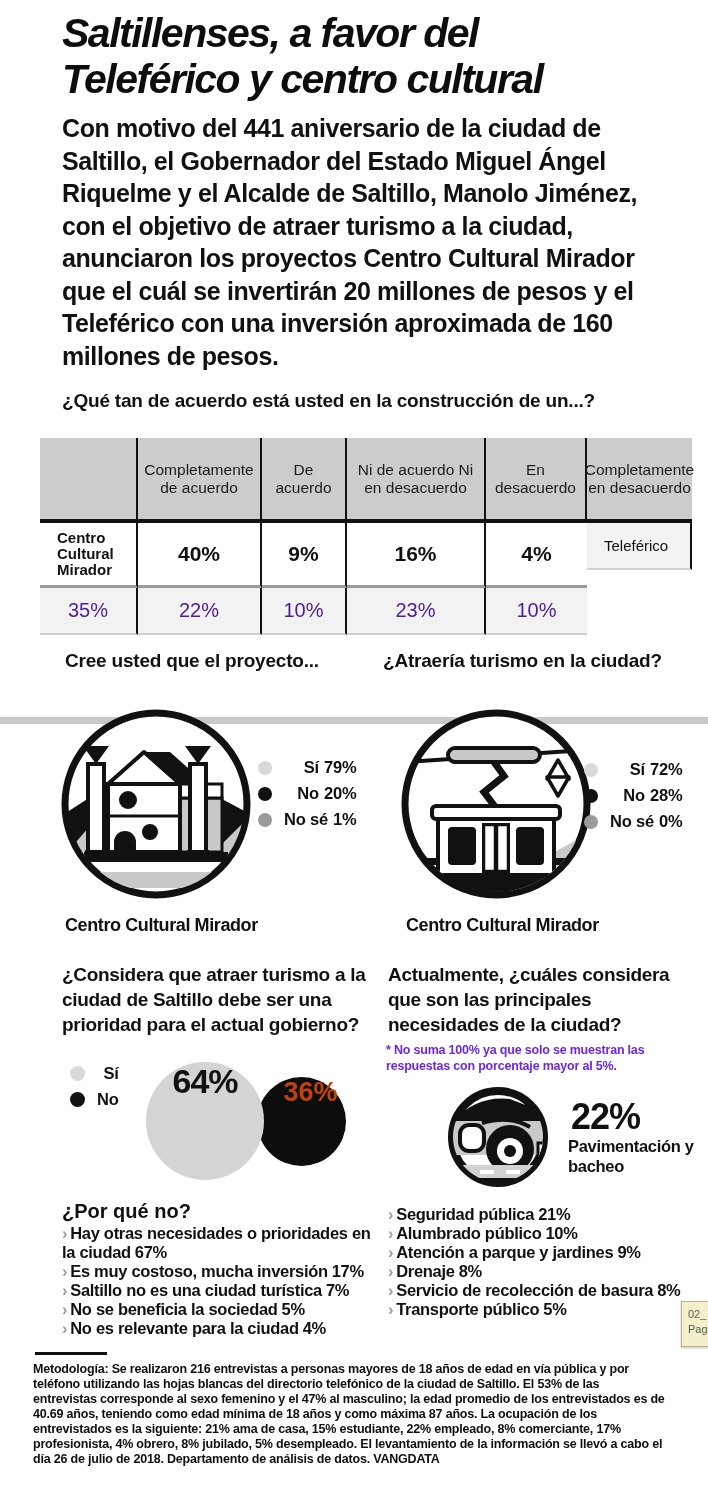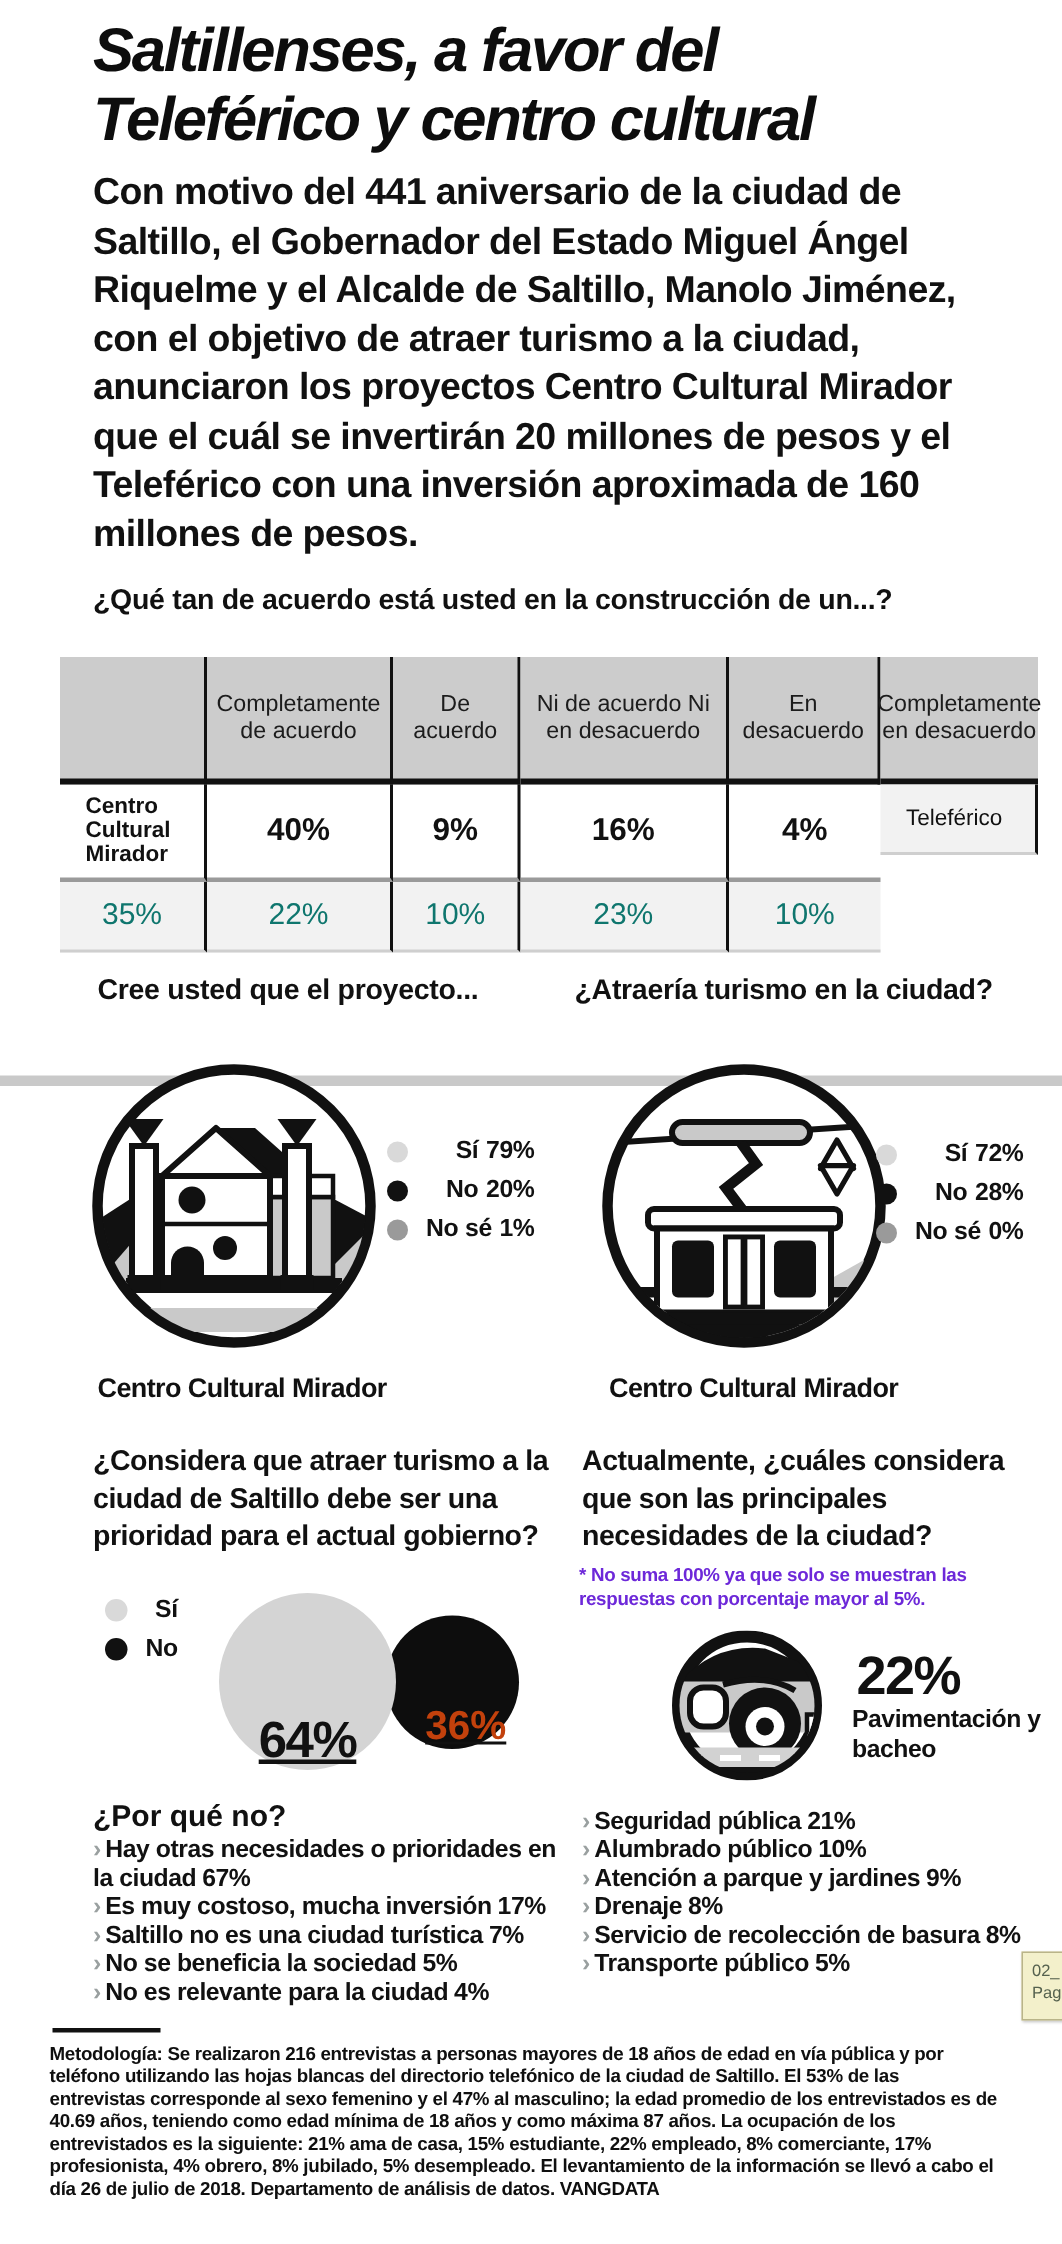--- a/index.html
+++ b/index.html
@@ -21,39 +21,39 @@
           border-right:2px solid #111;}
   .tbl .c.last{border-right:none;}
   .hdr{background:#cccccc;height:85px;font-size:15.5px;line-height:18px;font-weight:400;
        color:#1c1c1c;border-bottom:4px solid #111;padding:0 3px;box-sizing:border-box;}
   .r1{height:62px;border-bottom:3px solid #9a9a9a;}
   .r2{height:45px;background:#f2f2f2;border-bottom:2px solid #cfcfcf;}
   .rowlab{justify-content:flex-start !important;text-align:left !important;padding-left:17px;
           font-size:15px;line-height:16px;}
   .lab-b{font-weight:800;}
   .val-b{font-size:21px;font-weight:800;}
-  .val-n{font-size:20px;font-weight:400;color:#0f766e;}
+  .val-n{font-size:20px;font-weight:400;color:#4c1d95;}
 
   
   .h2{font-size:19px;font-weight:800;letter-spacing:-0.2px;}
   .grayband{left:0;top:717px;width:708px;height:7px;background:#c9c9c9;z-index:0;}
   .circle-icon{z-index:1;}
   .legend{z-index:2;}
   .leg-row{display:flex;align-items:center;margin-bottom:7px;justify-content:space-between;}
   .dot{width:14px;height:14px;border-radius:50%;margin-right:12px;flex:0 0 auto;}
   .dot-light{background:#d9d9d9;}
   .dot-black{background:#111;}
   .dot-mid{background:#9a9a9a;}
   .leg-txt{font-size:16.5px;font-weight:700;letter-spacing:-0.2px;white-space:nowrap;}
   .leg-txt b{font-weight:900;margin-left:5px;}
   .caption{font-size:18px;font-weight:800;letter-spacing:-0.4px;}
 
   
   .q-mid{font-size:19px;line-height:25px;font-weight:800;letter-spacing:-0.3px;}
-  .bubble{border-radius:50%;display:flex;align-items:flex-end;justify-content:center;text-decoration:underline;}
+  .bubble{border-radius:50%;display:flex;align-items:flex-start;justify-content:center;}
   .bub-yes{left:146px;top:1062px;width:118px;height:118px;background:#d4d4d4;z-index:2;}
   .bub-yes span{font-size:34px;font-weight:900;letter-spacing:-1px;}
   .bub-no{left:257px;top:1077px;width:89px;height:89px;background:#0d0d0d;z-index:1;}
   .bub-no span{font-size:27px;font-weight:800;color:#c2410c;margin-left:18px;}
   .why{font-size:20px;font-weight:800;}
   .blist{font-size:16.5px;line-height:19px;font-weight:700;letter-spacing:-0.3px;}
   .blist .li{margin:0;}
   .chev{color:#9aa0a0;font-weight:900;margin-right:3px;}
   .blist b{font-weight:900;margin-left:4px;}
 

